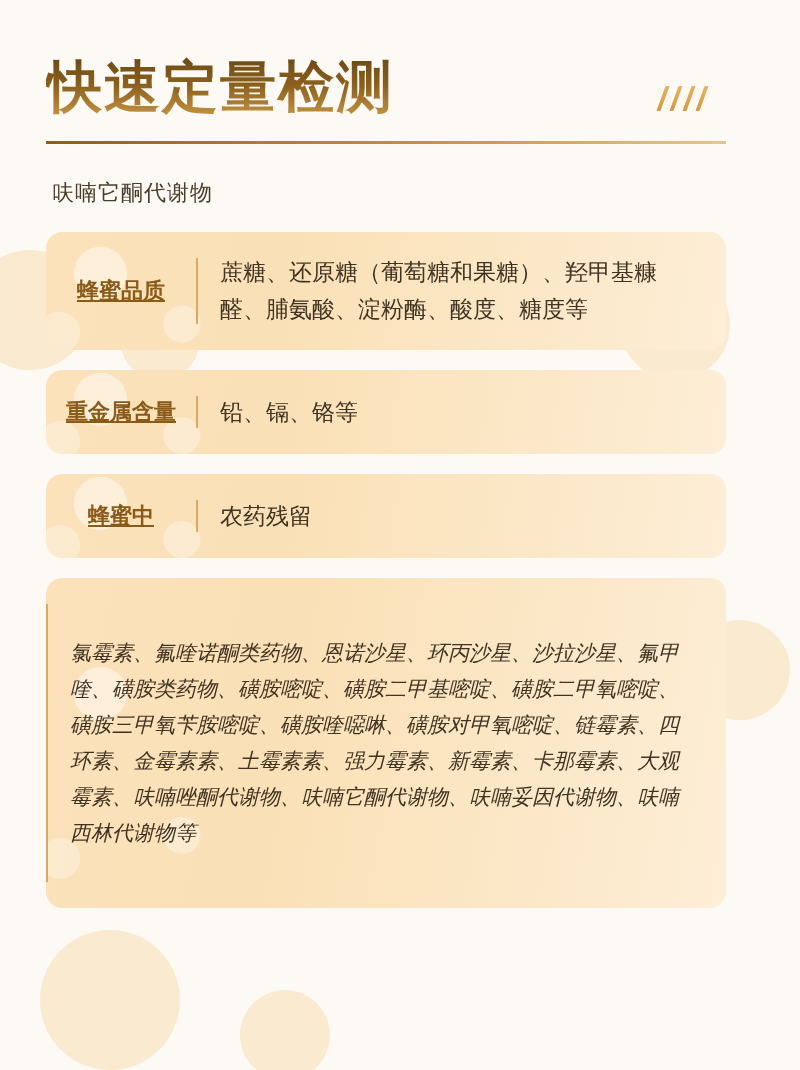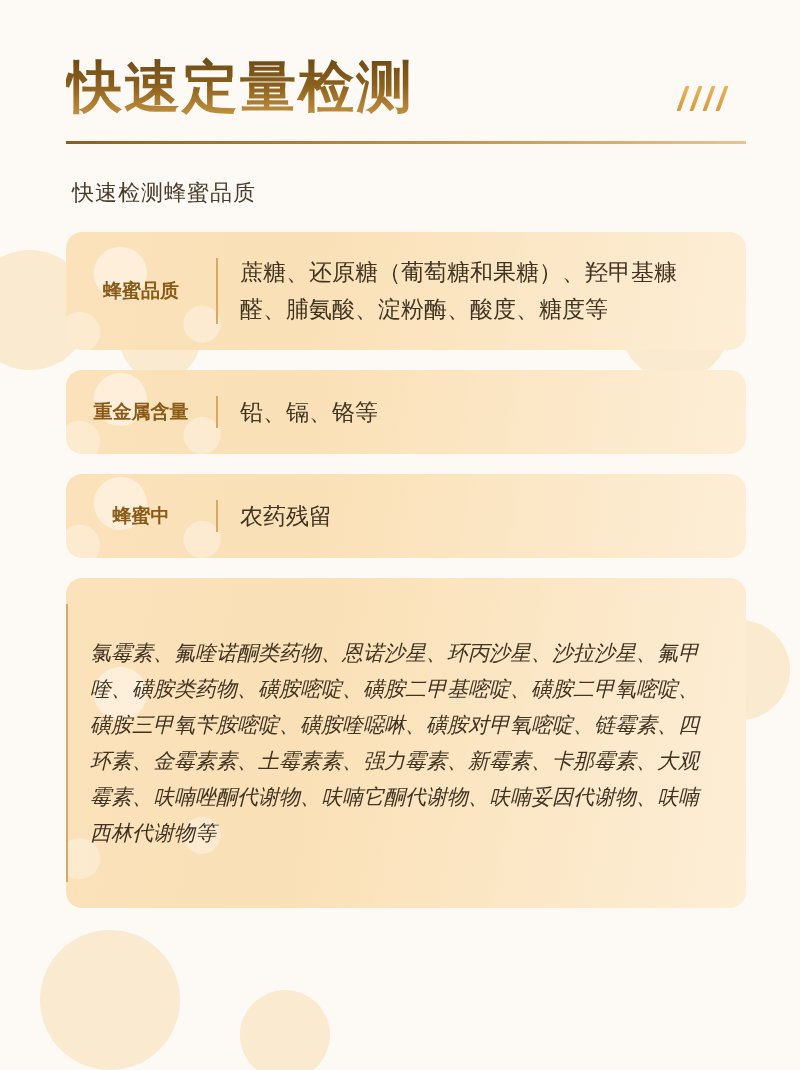--- a/index.html
+++ b/index.html
@@ -22,21 +22,20 @@
     background: rgba(243, 193, 110, 0.28);
     pointer-events: none;
   }
 
   .page {
     position: relative;
     width: 772px;
     height: 1070px;
     box-sizing: border-box;
     padding: 0 46px;
-    margin-left: 20px;
   }
 
   
   .header {
     position: relative;
     padding-top: 56px;
     padding-bottom: 18px;
   }
   .title {
     font-size: 56px;
@@ -100,27 +99,28 @@
       radial-gradient(circle at 8% 35%, rgba(255,255,255,0.45) 0 26px, transparent 27px),
       radial-gradient(circle at 20% 78%, rgba(255,255,255,0.35) 0 18px, transparent 19px),
       radial-gradient(circle at 2% 85%, rgba(255,255,255,0.30) 0 20px, transparent 21px);
     pointer-events: none;
   }
   .card-label {
     position: relative;
     width: 150px;
     flex: 0 0 150px;
     text-align: center;
-    font-size: 19px;
+    font-size: 22px;
     font-weight: bold;
     color: #8a5a16;
     line-height: 1.25;
     padding: 0 16px;
     box-sizing: border-box;
     z-index: 2;
+    text-decoration: underline;
   }
   .card-divider {
     position: relative;
     width: 2px;
     align-self: stretch;
     margin: 26px 0;
     background: #d9a864;
     z-index: 2;
     flex: 0 0 2px;
   }
@@ -154,21 +154,21 @@
     <h1 class="title">快速定量检测</h1>
     <div class="title-slashes">
       <span></span>
         <span></span>
         <span></span>
         <span></span>
     </div>
   </div>
   <div class="header-rule"></div>
 
-  <div class="subtitle">快速检测蜂蜜品质</div>
+  <div class="subtitle">呋喃它酮代谢物</div>
 
   <div class="card">
     <div class="card-label">蜂蜜品质</div>
     <div class="card-divider"></div>
     <div class="card-body">蔗糖、还原糖（葡萄糖和果糖）、羟甲基糠醛、脯氨酸、淀粉酶、酸度、糖度等</div>
   </div>
 
   <div class="card">
     <div class="card-label">重金属含量</div>
     <div class="card-divider"></div>

